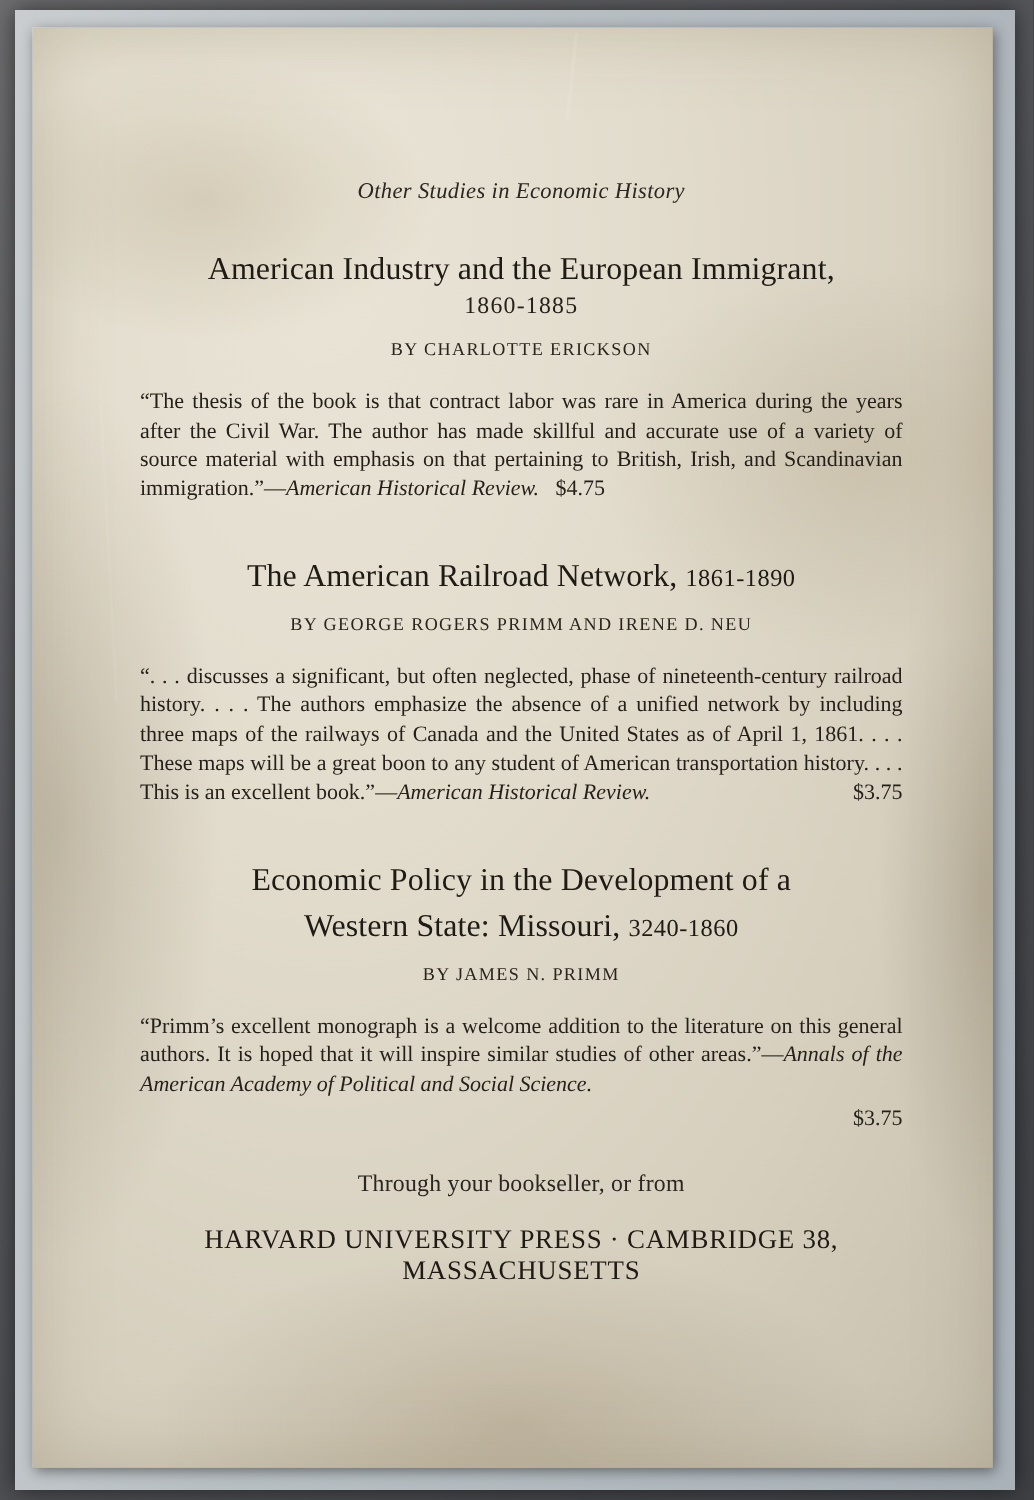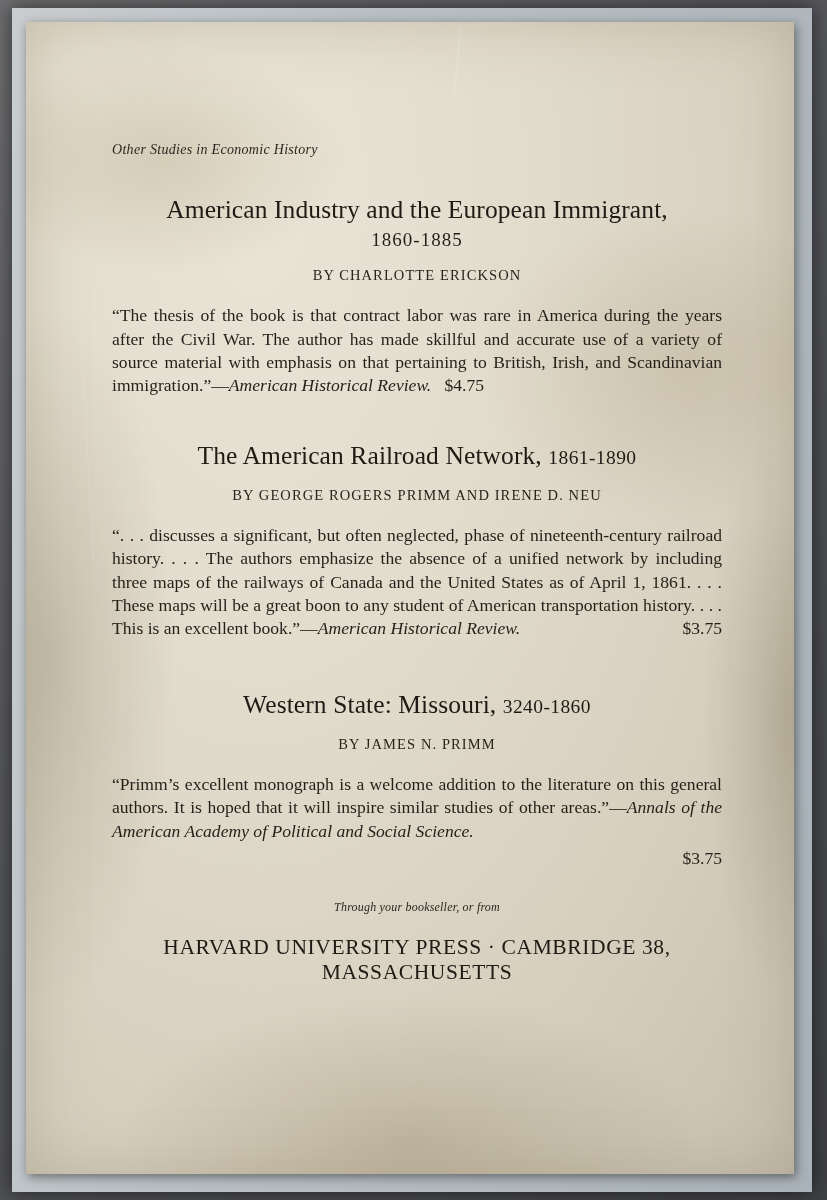--- a/index.html
+++ b/index.html
@@ -70,23 +70,23 @@
   
   .content {
     position: absolute;
     left: 86px;
     top: 120px;
     width: 610px;
     color: #241f19;
   }
 
   .kicker {
-    text-align: left;
+    text-align: center;
     font-style: italic;
-    font-size: 14px;
+    font-size: 18px;
     letter-spacing: 0.3px;
     color: #2b2620;
     margin-bottom: 36px;
   }
 
   .book { margin-bottom: 8px; }
 
   .title {
     text-align: center;
     font-size: 25.5px;
@@ -131,22 +131,21 @@
     margin-top: 4px;
   }
 
   .gap-lg { height: 34px; }
 
   .footer {
     margin-top: 30px;
   }
   .footer-note {
     text-align: center;
-    font-style: italic;
-    font-size: 12px;
+    font-size: 19px;
     letter-spacing: 0.2px;
     color: #2b2620;
   }
   .publisher {
     text-align: center;
     font-size: 21.5px;
     letter-spacing: 0.6px;
     margin-top: 20px;
     color: #1e1a14;
   }
@@ -185,20 +184,21 @@
         <div class="byline">BY GEORGE ROGERS PRIMM AND IRENE D. NEU</div>
         <div class="blurb">
           <span>“. . . discusses a significant, but often neglected, phase of nineteenth-century railroad history. . . . The authors emphasize the absence of a unified network by including three maps of the railways of Canada and the United States as of April 1, 1861. . . . These maps will be a great boon to any student of American transportation history. . . . This is an excellent book.”—</span><i>American Historical Review.</i>
           <span class="price-right">$3.75</span>
         </div>
       </div>
 
       <div class="gap-lg"></div>
 
       <div class="book">
+        <div class="title">Economic Policy in the Development of a</div>
         <div class="title" style="margin-top:6px;">
           <span>Western State: Missouri,</span>
           <span class="small">3240-1860</span>
         </div>
         <div class="byline">BY JAMES N. PRIMM</div>
         <div class="blurb">
           <span>“Primm’s excellent monograph is a welcome addition to the literature on this general authors. It is hoped that it will inspire similar studies of other areas.”—</span><i>Annals of the American Academy of Political and Social Science.</i>
           <span class="price-right-solo">$3.75</span>
         </div>
       </div>

